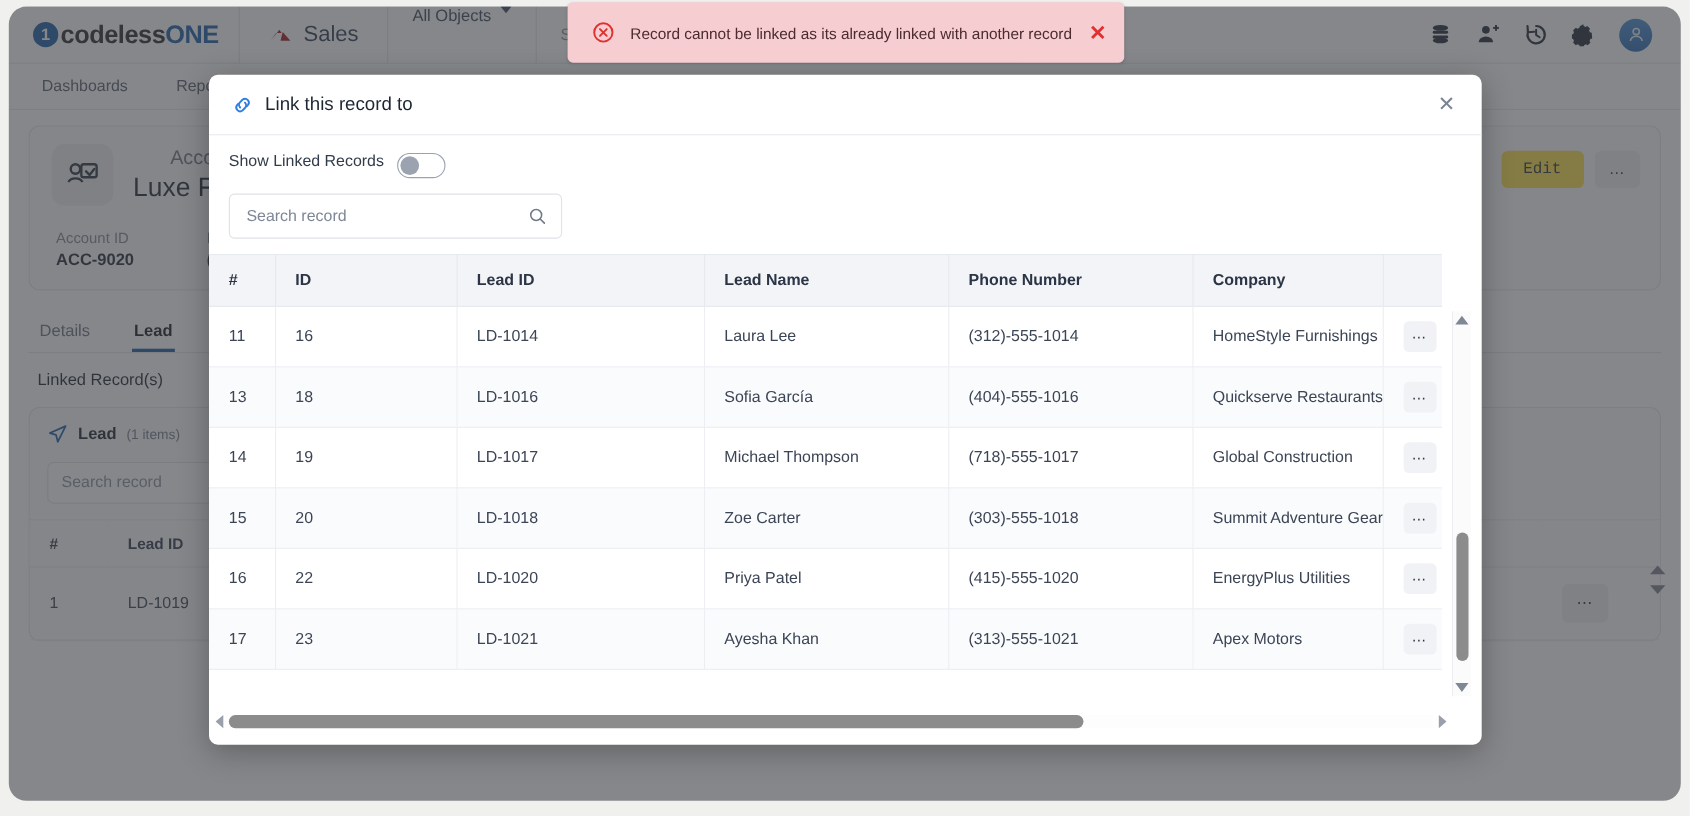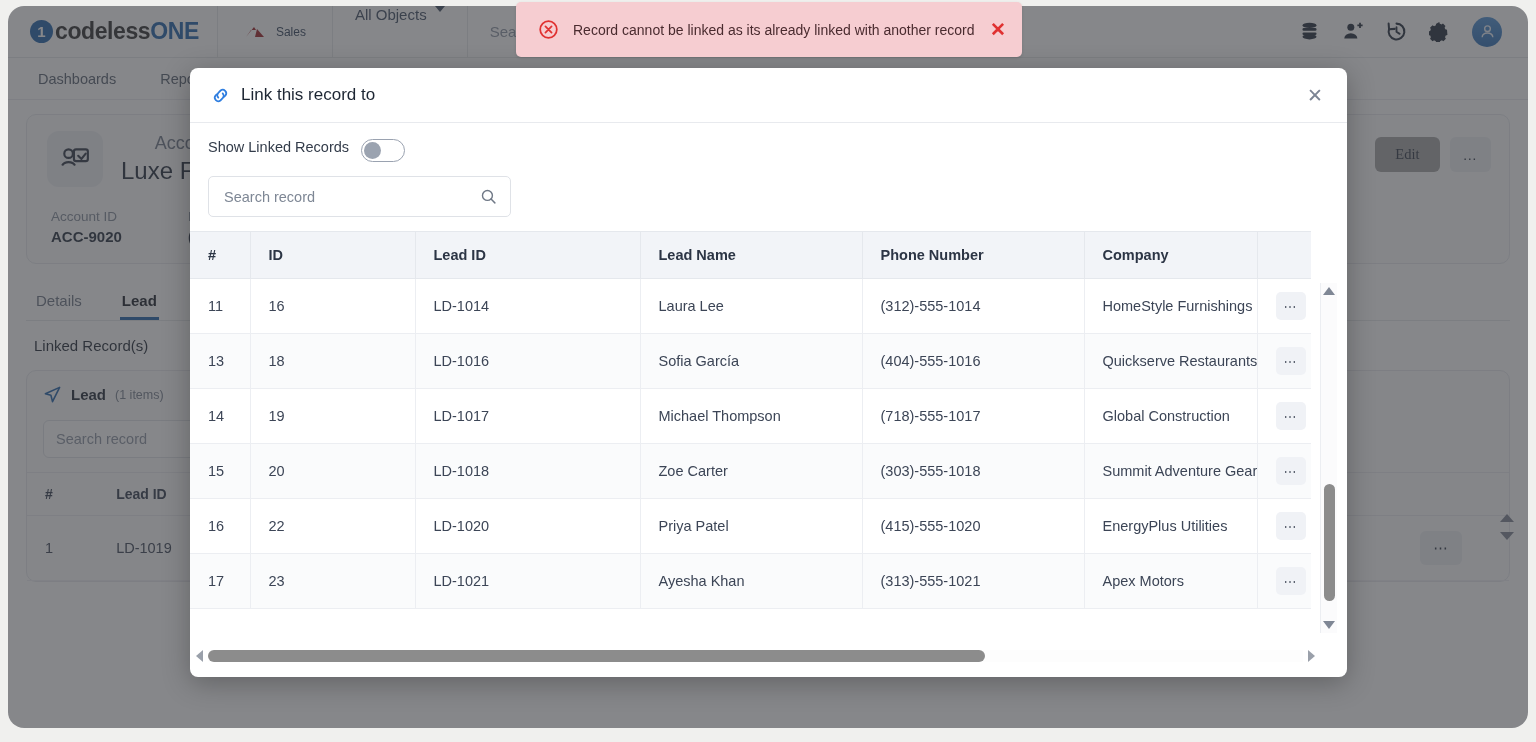--- a/index.html
+++ b/index.html
@@ -44,21 +44,21 @@
     display: flex; align-items: center; justify-content: center;
     margin-right: 2px;
   }
   .brand-text { font-size: 23px; font-weight: 700; letter-spacing: -.4px; color: #2b2b2b; }
   .brand-text .one { color: #1b5fa8; }
   .app-pill {
     display: flex; align-items: center; gap: 10px;
     padding: 0 26px; height: 52px;
     border-right: 1px solid #e4e6ea;
   }
-  .app-pill .label { font-size: 12px; color: #2c3e57; }
+  .app-pill .label { font-size: 20px; color: #2c3e57; }
   .nav-sel {
     display: flex; gap: 8px;
     padding: 0 22px; height: 52px;
     border-right: 1px solid #e4e6ea;
     font-size: 15px; color: #3c4a60;
   }
   .caret { width: 0; height: 0; border-left: 5px solid transparent; border-right: 5px solid transparent; border-top: 6px solid #3c4a60; }
   .nav-search {
     padding: 0 22px; height: 52px;
     display: flex; align-items: center;
@@ -90,23 +90,23 @@
   .rec-head { display: flex; align-items: center; gap: 18px; }
   .rec-avatar {
     width: 56px; height: 56px; border-radius: 12px;
     background: #eceef2;
     display: flex; align-items: center; justify-content: center;
   }
   .rec-kicker { font-size: 18px; color: #6d7787; text-align: right; }
   .rec-title { font-size: 24px; color: #1f2937; margin-top: 3px; }
   .rec-actions { position: absolute; right: 18px; top: 22px; display: flex; gap: 10px; }
   .btn-plain {
-    background: #a3a3a3; border: none; border-radius: 6px;
+    background: #fde047; border: none; border-radius: 6px;
     padding: 9px 20px; font-size: 14.5px; color: #2b3442;
-    font-family: Liberation Serif, serif;
+    font-family: Liberation Mono, monospace;
   }
   .btn-dots { background: #eceef2; border: none; border-radius: 6px; padding: 9px 13px; font-size: 14.5px; color: #2b3442; letter-spacing: 1px; }
   .rec-fields { display: flex; gap: 66px; margin-top: 22px; padding-left: 4px; }
   .fld-label { font-size: 13.5px; color: #828b99; }
   .fld-value { font-size: 15px; color: #1f2937; margin-top: 4px; font-weight: 600; }
   .tabs-row {
     display: flex; gap: 36px; padding: 0 8px;
     border-bottom: 1px solid #e5e7eb;
     margin-top: 18px;
   }

